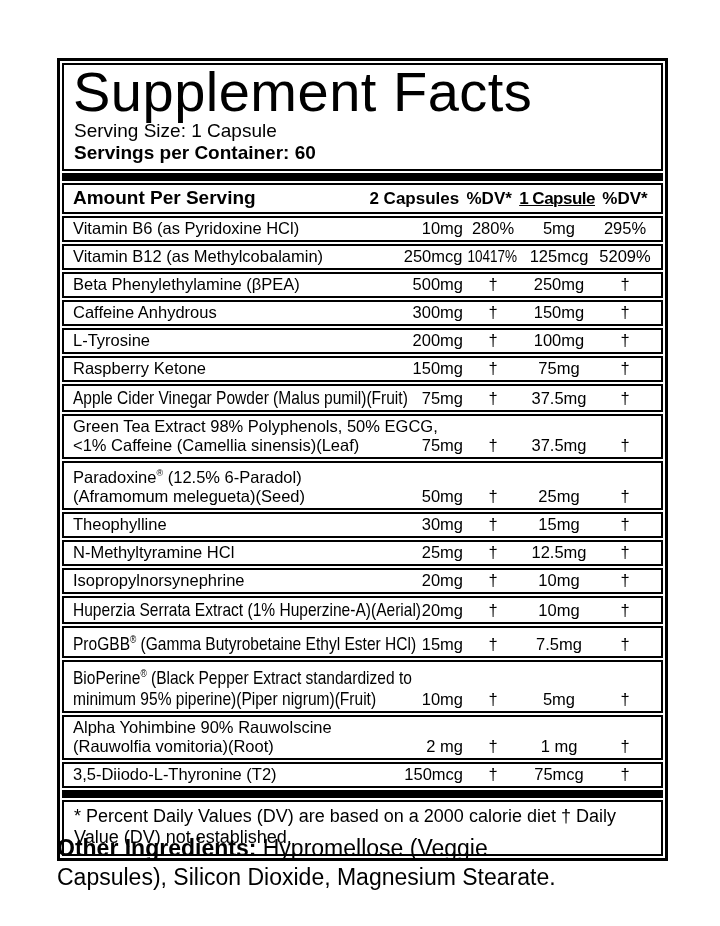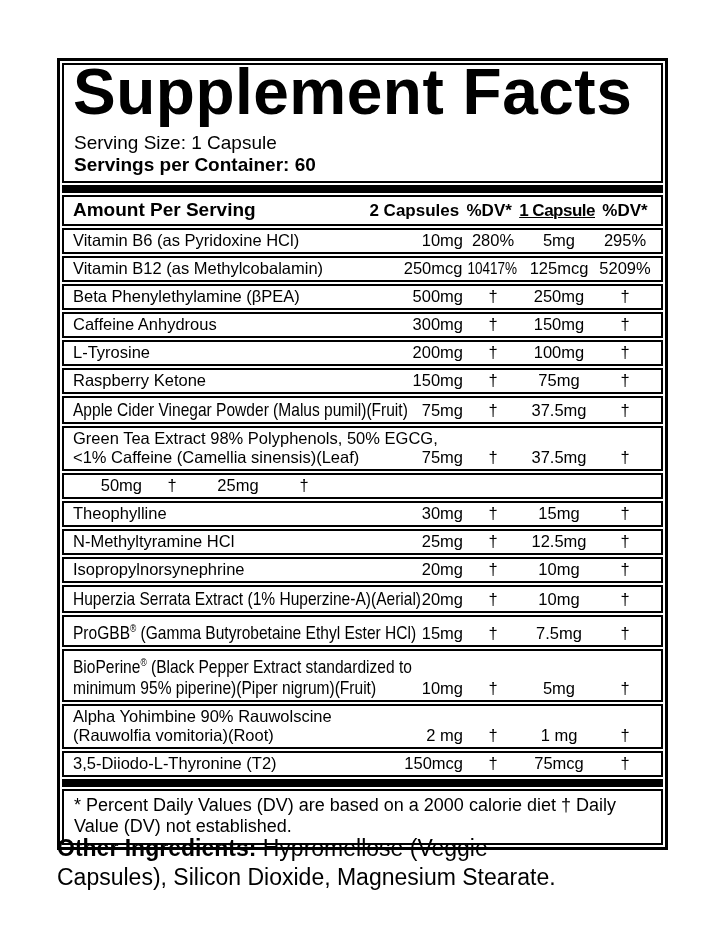--- a/index.html
+++ b/index.html
@@ -10,22 +10,22 @@
     overflow: hidden;
   }
   .label-box {
     position: absolute; left: 57px; top: 58px; width: 611px;
     border: 3px solid #000; padding: 2px; background: #fff;
   }
   .title-section {
     border: 2px solid #000; padding: 3px 10px 5px 10px;
   }
   .title {
-    font-size: 64px; font-weight: bold; line-height: 44px;
-    letter-spacing: 0.5px; margin: 2px 0 18px -1px; white-space: nowrap;
+    font-size: 56px; font-weight: normal; line-height: 44px;
+    letter-spacing: 0.5px; margin: 2px 0 6px -1px; white-space: nowrap;
   }
   .serving-line { font-size: 19px; line-height: 22px; }
   .bold { font-weight: bold; }
   .thick-bar { height: 8px; background: #000; margin: 2px 0; }
   .header-row, .row {
     display: flex; border: 2px solid #000; padding: 2px 6px 2px 0;
   }
   .header-row { align-items: baseline; font-weight: bold; padding-bottom: 3px; }
   .h-name { flex: 0 0 245px; padding-left: 9px; font-size: 19px; white-space: nowrap; }
   .h-c1 { flex: 1; text-align: right; font-size: 17px; white-space: nowrap; }
@@ -128,20 +128,22 @@
       </div>
       <div class="row">
         <span class="cell name"><span class="name-inner">Green Tea Extract 98% Polyphenols, 50% EGCG,
 &lt;1% Caffeine (Camellia sinensis)(Leaf)</span></span>
         <span class="cell c1">75mg</span>
         <span class="cell c2">†</span>
         <span class="cell c3">37.5mg</span>
         <span class="cell c4">†</span>
       </div>
       <div class="row">
+        <span class="cell name"><span class="name-inner">Paradoxine<sup>®</sup> (12.5% 6-Paradol)
+(Aframomum melegueta)(Seed)</span></span>
         <span class="cell c1">50mg</span>
         <span class="cell c2">†</span>
         <span class="cell c3">25mg</span>
         <span class="cell c4">†</span>
       </div>
       <div class="row">
         <span class="cell name"><span class="name-inner">Theophylline</span></span>
         <span class="cell c1">30mg</span>
         <span class="cell c2">†</span>
         <span class="cell c3">15mg</span>

